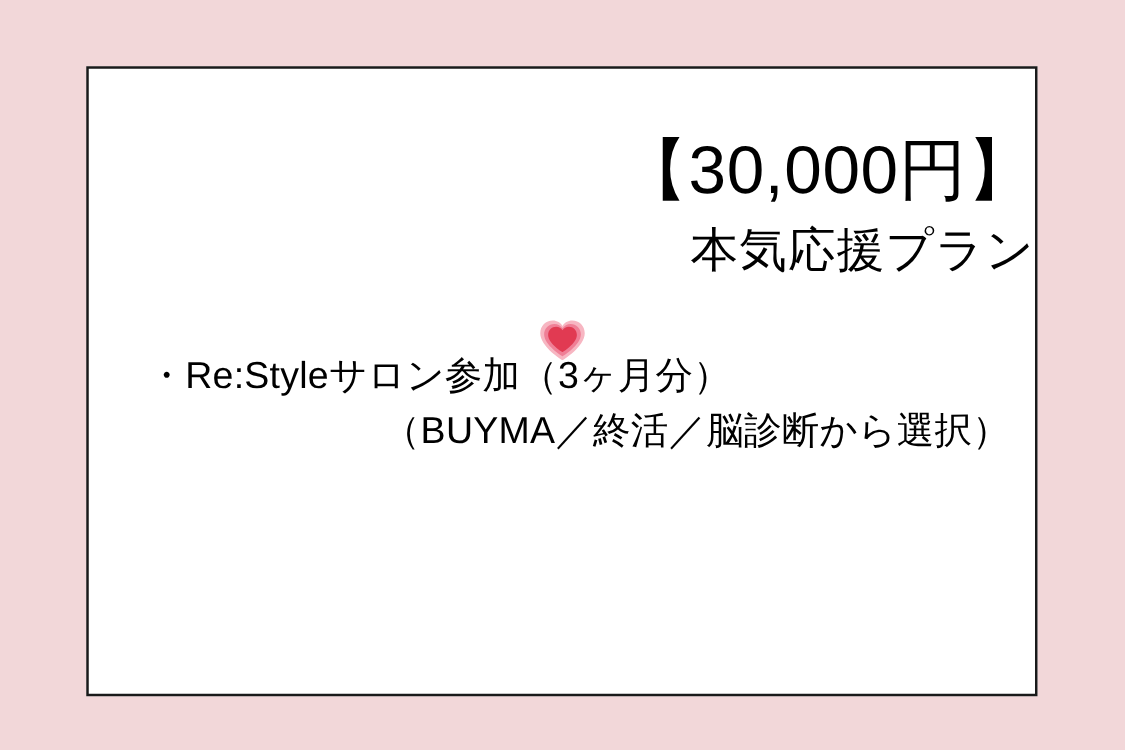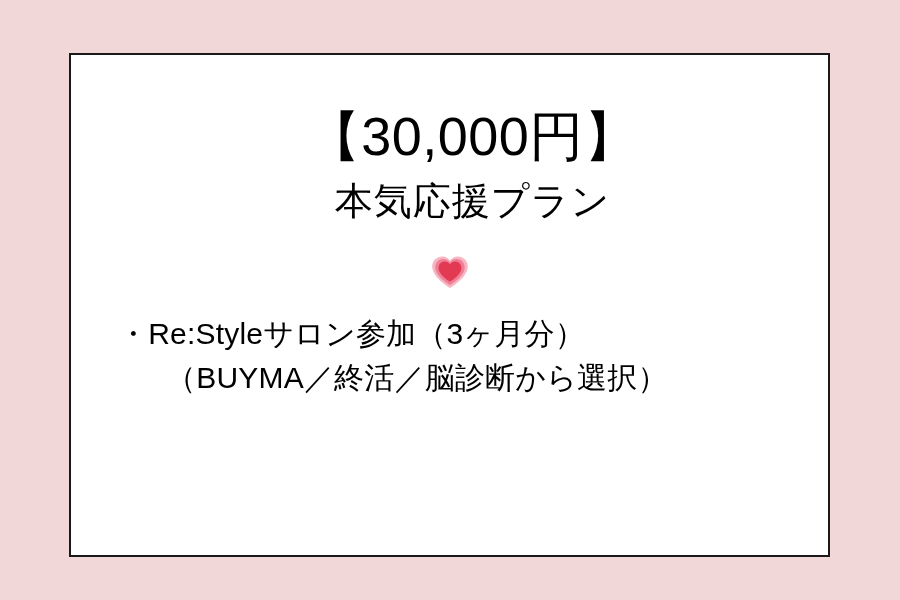--- a/index.html
+++ b/index.html
@@ -33,21 +33,21 @@
     background: #ffffff;
     border: 2px solid #1a1a1a;
     box-sizing: border-box;
   }
 
   
   .headline {
     position: absolute;
     left: 0;
     right: 0;
-    text-align: center;
+    text-align: right;
     padding-left: 46px;
   }
 
   #title {
     top: 52px;
     font-size: 54px;
     line-height: 58px;
     letter-spacing: 0.5px;
     color: #000000;
     font-weight: 400;
@@ -84,33 +84,34 @@
   .heart-icon svg {
     display: block;
     width: 38px;
     height: 34px;
   }
 
   
   #features {
     position: absolute;
     left: 47px;
-    top: 257px;
+    top: 224px;
     right: 20px;
   }
   .feature-line {
     font-size: 30px;
     line-height: 44px;
     color: #000000;
     white-space: nowrap;
     letter-spacing: 0.2px;
     font-weight: 400;
   }
   .feature-line.indented {
     padding-left: 48px;
+    text-align: right;
   }
 </style>
 </head>
 <body>
 
 <div id="canvas">
 
   <div id="card">
 
     <div class="headline" id="title">【30,000円】</div>

